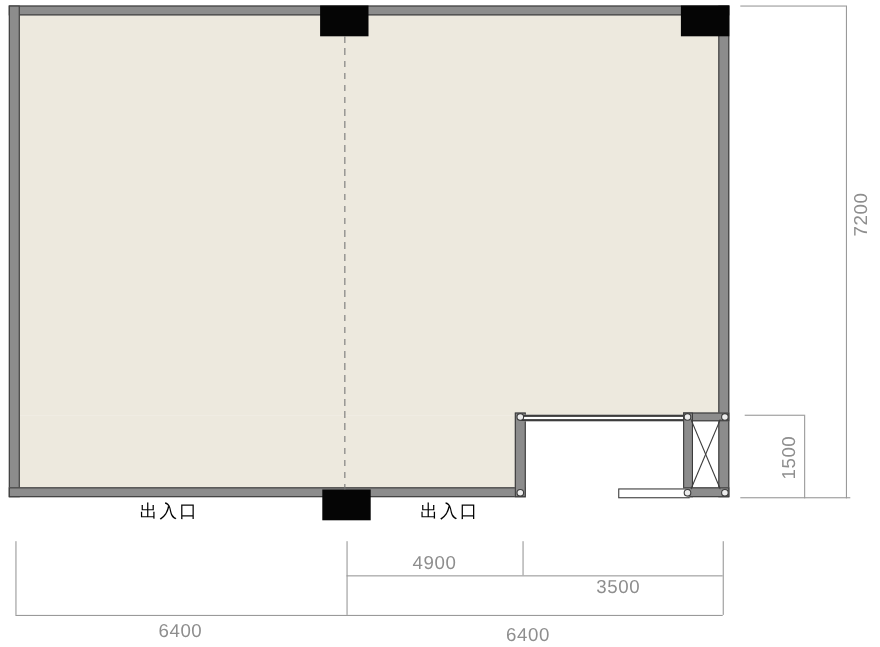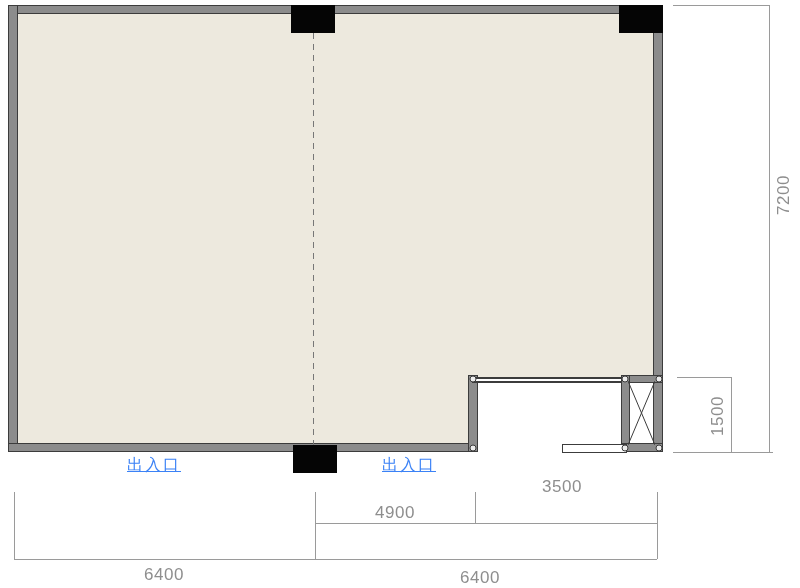--- a/index.html
+++ b/index.html
@@ -26,23 +26,22 @@
   .dim-h{height:1px;background:#9A9A9A;}
   .dim-v{width:1px;background:#9A9A9A;}
   
   .dim-label{
     color:#8E8E8E;font-size:17px;line-height:1;white-space:nowrap;
     transform:translate(-50%,-50%);letter-spacing:0.5px;
   }
   .dim-label.rot{transform:translate(-50%,-50%) rotate(-90deg);}
   
   .cjk-label{
-    color:#3b82f6;font-size:16px;line-height:1;letter-spacing:2px;white-space:nowrap;
+    color:#000000;font-size:16px;line-height:1;letter-spacing:2px;white-space:nowrap;
     font-family:"DejaVu Sans","Liberation Sans",sans-serif;
-    text-decoration:underline;
   }
 </style>
 </head>
 <body>
 
 <div class="canvas">
 
   <div class="abs floor" style="left:17px;top:13px;width:637px;height:365px;"></div>
   <div class="abs floor" style="left:17px;top:378px;width:452px;height:66px;"></div>
 
@@ -88,17 +87,17 @@
   <div class="abs dim-label rot" style="left:717px;top:416px;">1500</div>
   <div class="abs dim-label rot" style="left:783px;top:195px;">7200</div>
 
   <div class="abs dim-v" style="left:14px;top:492px;height:67px;"></div>
   <div class="abs dim-v" style="left:315px;top:492px;height:67px;"></div>
   <div class="abs dim-v" style="left:475px;top:492px;height:31px;"></div>
   <div class="abs dim-v" style="left:657px;top:492px;height:67px;"></div>
   <div class="abs dim-h" style="left:315px;top:523px;width:342px;"></div>
   <div class="abs dim-h" style="left:14px;top:559px;width:643px;"></div>
   <div class="abs dim-label" style="left:395px;top:512px;">4900</div>
-  <div class="abs dim-label" style="left:562px;top:486px;">3500</div>
+  <div class="abs dim-label" style="left:562px;top:534px;">3500</div>
   <div class="abs dim-label" style="left:164px;top:574px;">6400</div>
   <div class="abs dim-label" style="left:480px;top:577px;">6400</div>
 
 </div>
 
 </body></html>

